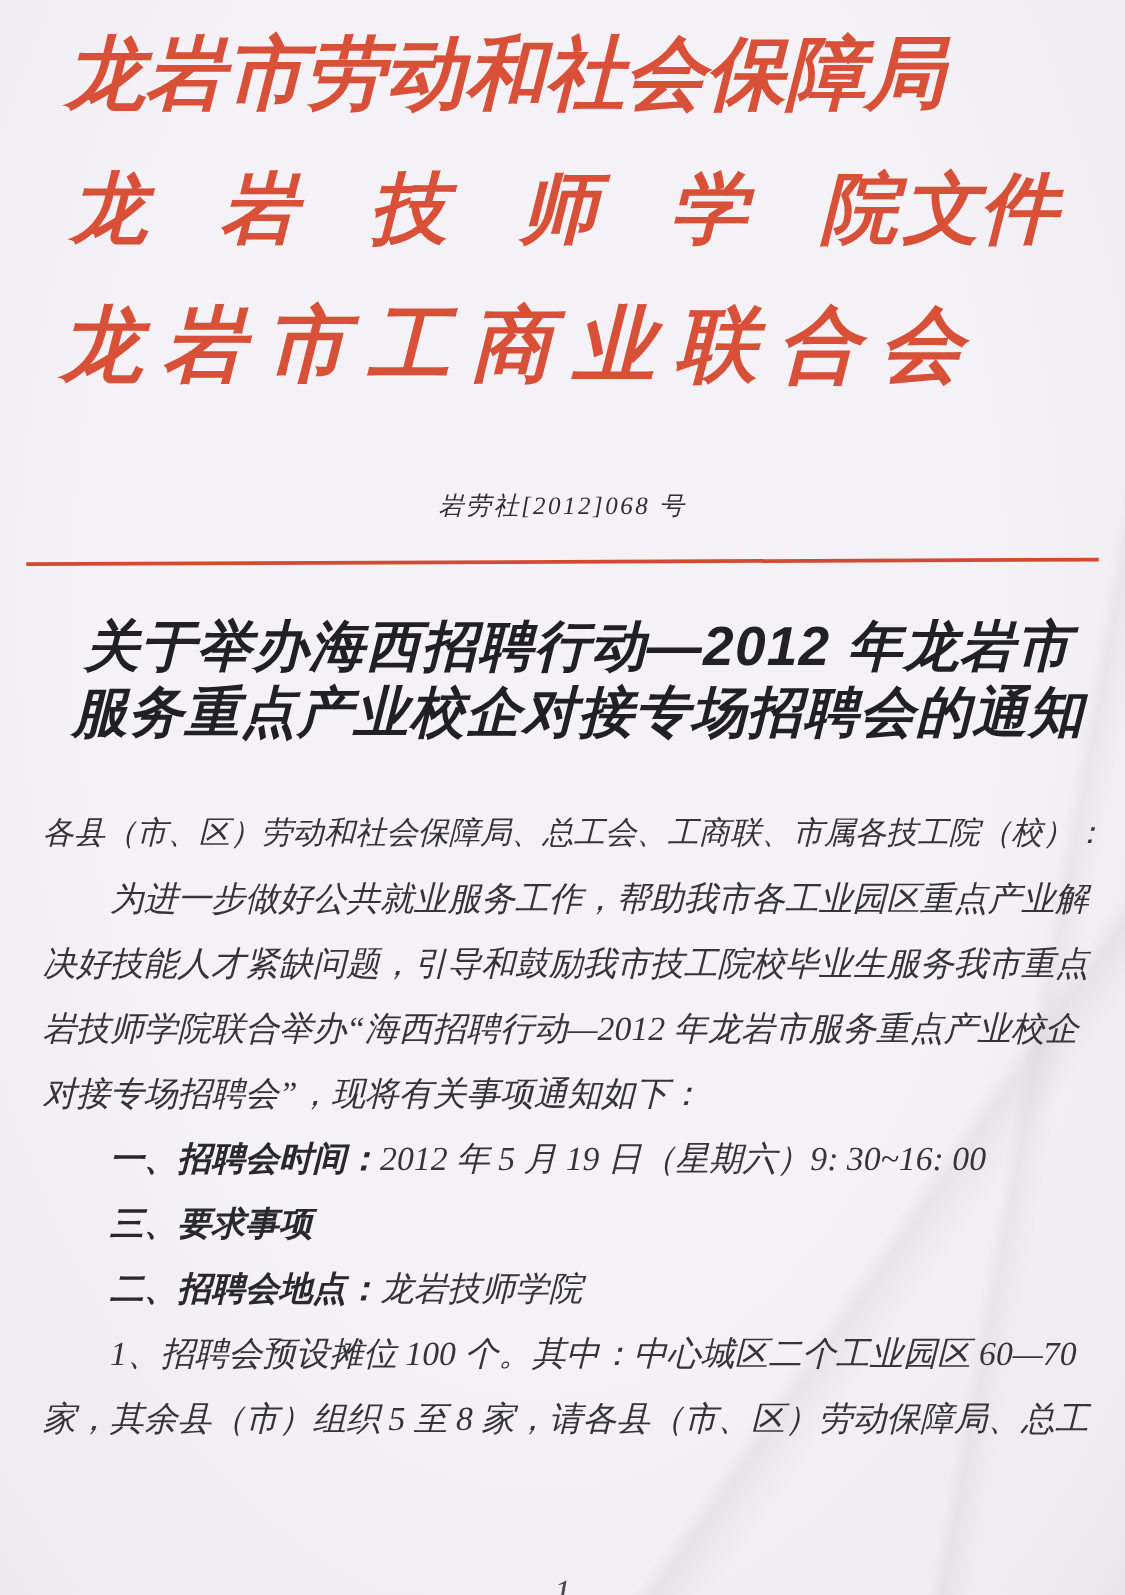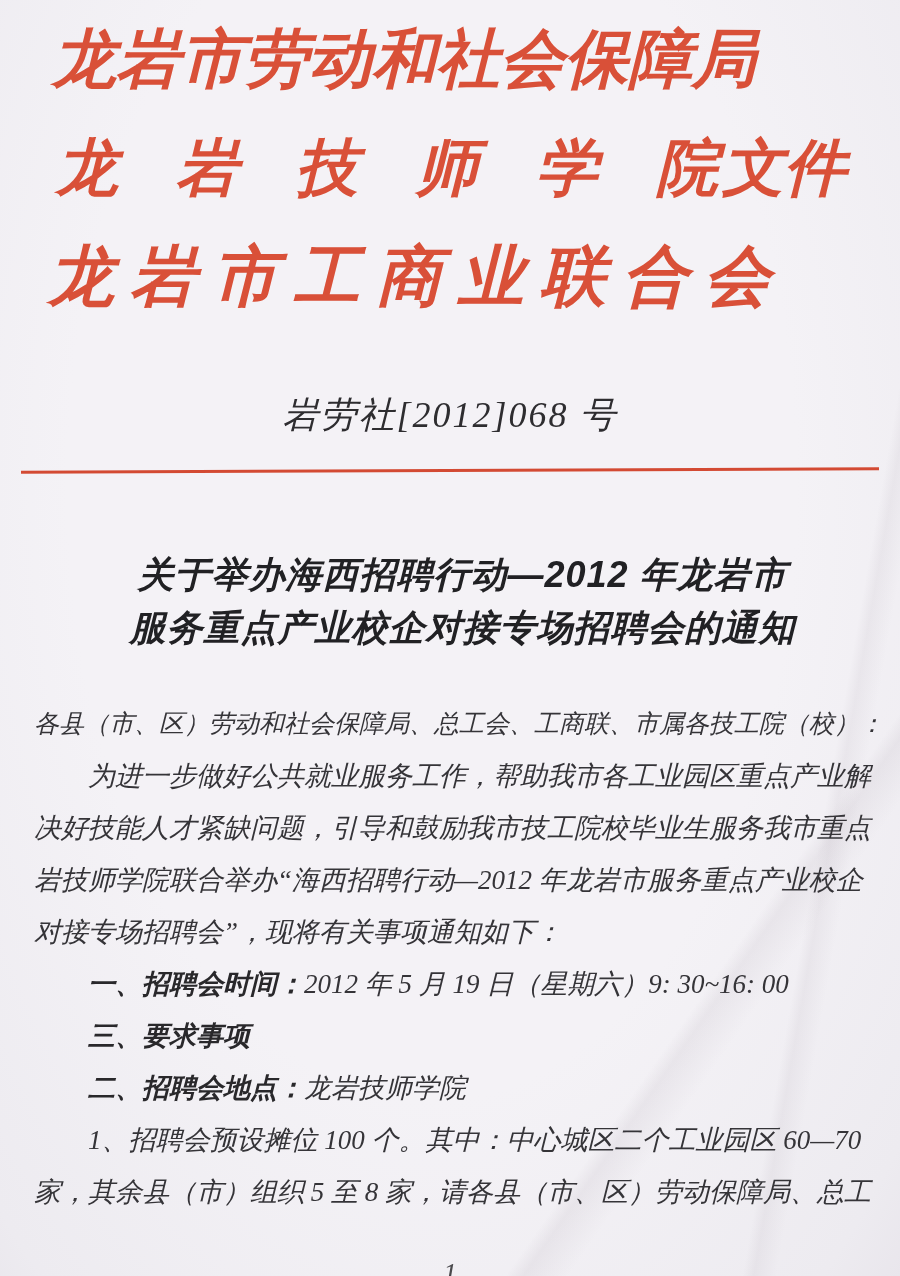--- a/index.html
+++ b/index.html
@@ -18,25 +18,25 @@
   }
   
   .letterhead{color:var(--red_text,#d95038);font-weight:bold;}
   .lh-line{white-space:nowrap;}
   .lh1{margin:20px 0 0 52px;font-size:64px;line-height:1.25;letter-spacing:0px;}
   .lh2{margin:30px 0 0 56px;font-size:62px;line-height:1.25;}
   .lh2 .spread{letter-spacing:58px;}
   .lh2 .tail{margin-left:-54px;text-align:center;}
   .lh3{margin:28px 0 0 48px;font-size:66px;line-height:1.25;letter-spacing:16px;}
   
-  .doc-number{margin-top:74px;text-align:center;font-size:36px;line-height:1.3;color:#2e2d30;letter-spacing:2px;}
+  .doc-number{margin-top:74px;text-align:center;font-size:20px;line-height:1.3;color:#2e2d30;letter-spacing:2px;}
   .red-rule{margin:30px auto 0 auto;width:858px;height:3px;background:var(--red_rule,#d34a33);transform:rotate(-0.25deg);}
   
-  .title{margin:76px 0 0 0;text-align:center;font-family:"Liberation Sans", sans-serif;
-         font-weight:bold;font-size:36px;line-height:53px;color:#212124;letter-spacing:1px;padding-left:25px;}
+  .title{margin:40px 0 0 0;text-align:center;font-family:"Liberation Sans", sans-serif;
+         font-weight:bold;font-size:44px;line-height:53px;color:#212124;letter-spacing:1px;padding-left:25px;}
   
   .body{margin:44px 28px 0 34px;font-size:27px;line-height:52px;color:#353438;}
   .line{white-space:nowrap;margin:0;}
   .indent{padding-left:54px;}
   .salutation{font-size:25px;letter-spacing:0px;}
   .blabel{font-family:"Liberation Sans", sans-serif;font-weight:bold;color:#29282b;text-align:right;}
   .bold-line{font-family:"Liberation Sans", sans-serif;font-weight:bold;color:#29282b;}
   
   .page-number{position:absolute;left:0;right:0;top:1257px;text-align:center;
                font-size:27px;line-height:1.2;color:#4a494c;}

